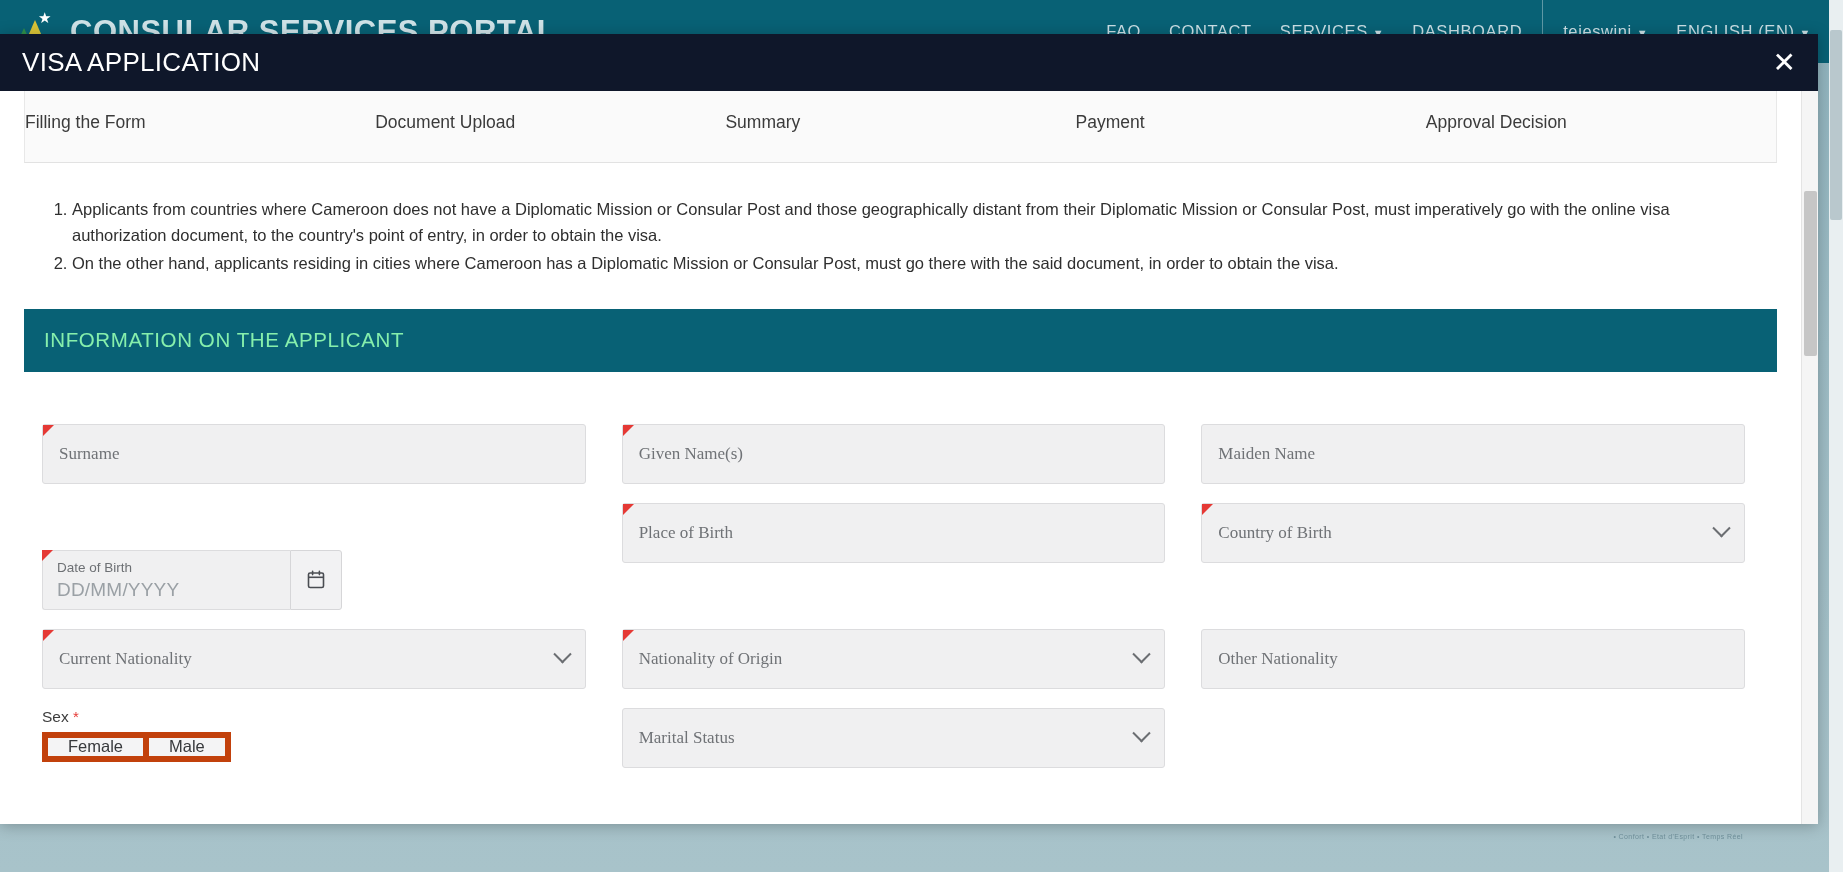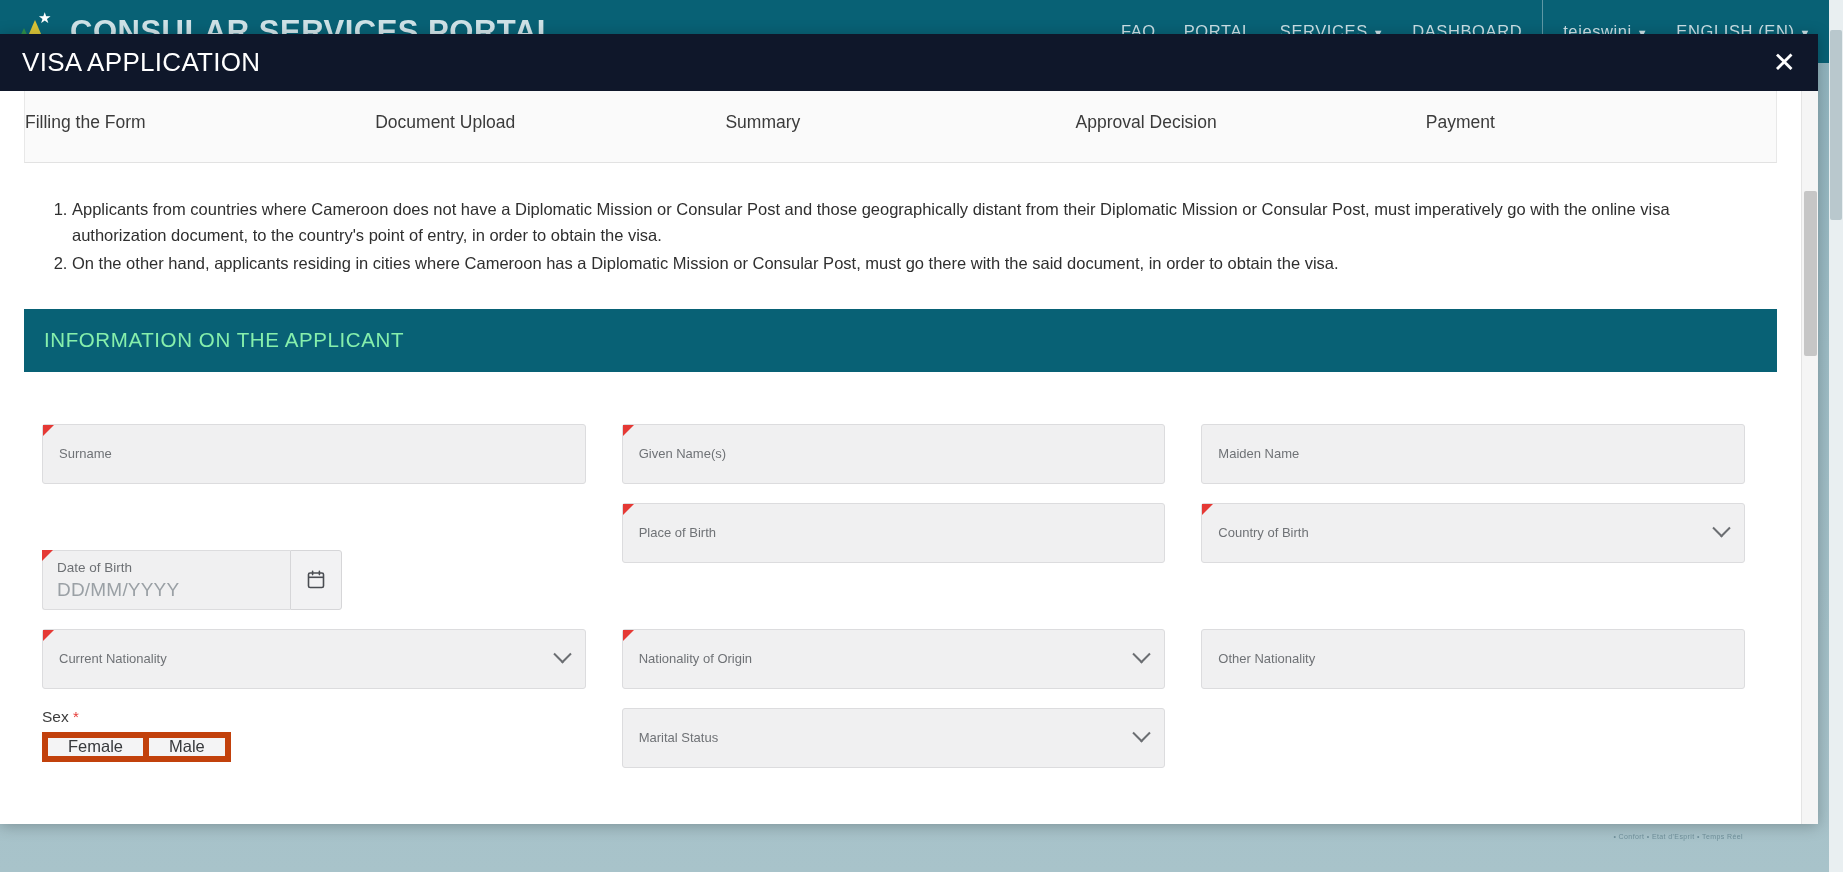--- a/index.html
+++ b/index.html
@@ -223,22 +223,23 @@
     background: #f0f0f1;
     border: 1px solid #dcdcde;
     border-radius: 3px;
     display: flex;
     align-items: center;
     padding: 0 16px;
     cursor: text;
   }
   .ctrl.select { cursor: pointer; }
   .ph {
-    font-size: 13px;
+    font-size: 17px;
     color: #6f7276;
+    font-family: Liberation Serif, serif;
   }
   .required-corner::before {
     content: "";
     position: absolute;
     top: 0; left: 0;
     width: 0; height: 0;
     border-top: 11px solid #e53935;
     border-right: 11px solid transparent;
     z-index: 3;
   }
@@ -365,21 +366,21 @@
           <span class="bar"></span>
       </div>
       <div id="portal-title">CONSULAR SERVICES PORTAL</div>
     </div>
 
     <nav id="portal-nav">
       <span class="nav-link">
         <span>FAQ</span>
       </span>
       <span class="nav-link">
-        <span>PORTAL</span>
+        <span>CONTACT</span>
       </span>
       <span class="nav-link">
         <span>SERVICES</span><span class="caret">▼</span>
       </span>
       <span class="nav-link">
         <span>DASHBOARD</span>
       </span>
       <span class="nav-sep"></span>
       <span class="nav-link">
         <span>tejeswini</span><span class="caret">▼</span>
@@ -400,22 +401,22 @@
     <div id="modal-close">✕</div>
   </div>
 
   <div id="modal-body">
     <div id="modal-scroll">
 
       <div id="stepper">
         <div class="step">Filling the Form</div>
         <div class="step">Document Upload</div>
         <div class="step">Summary</div>
+        <div class="step">Payment</div>
         <div class="step">Approval Decision</div>
-        <div class="step">Payment</div>
       </div>
 
       <div id="notes">
         <ol>
           <li>Applicants from countries where Cameroon does not have a Diplomatic Mission or Consular Post and those geographically distant from their Diplomatic Mission or Consular Post, must imperatively go with the online visa authorization document, to the country's point of entry, in order to obtain the visa.</li>
           <li>On the other hand, applicants residing in cities where Cameroon has a Diplomatic Mission or Consular Post, must go there with the said document, in order to obtain the visa.</li>
         </ol>
       </div>
 
       <div id="applicant-section">

